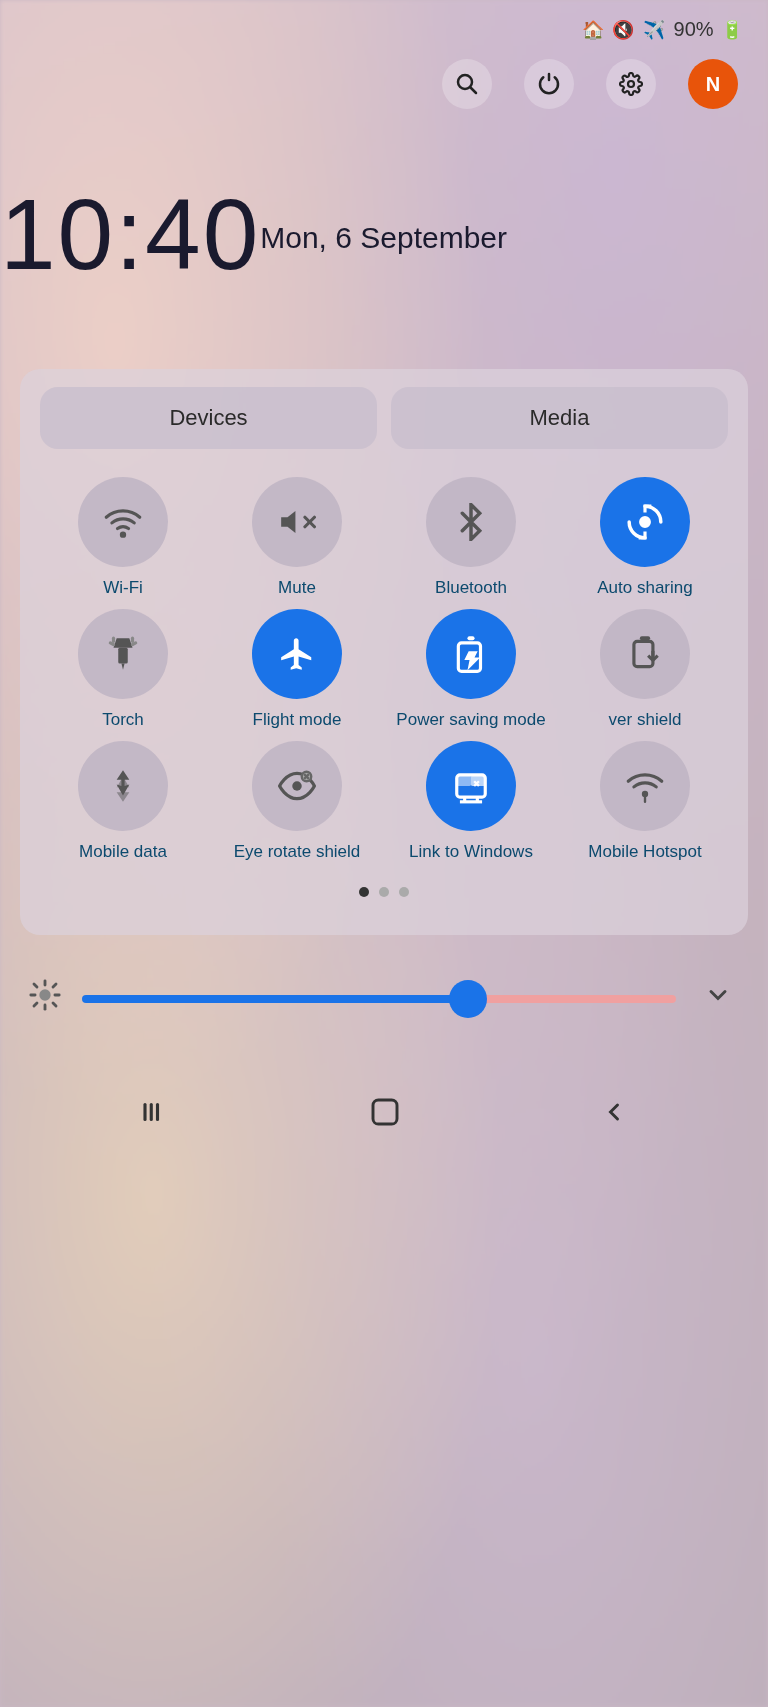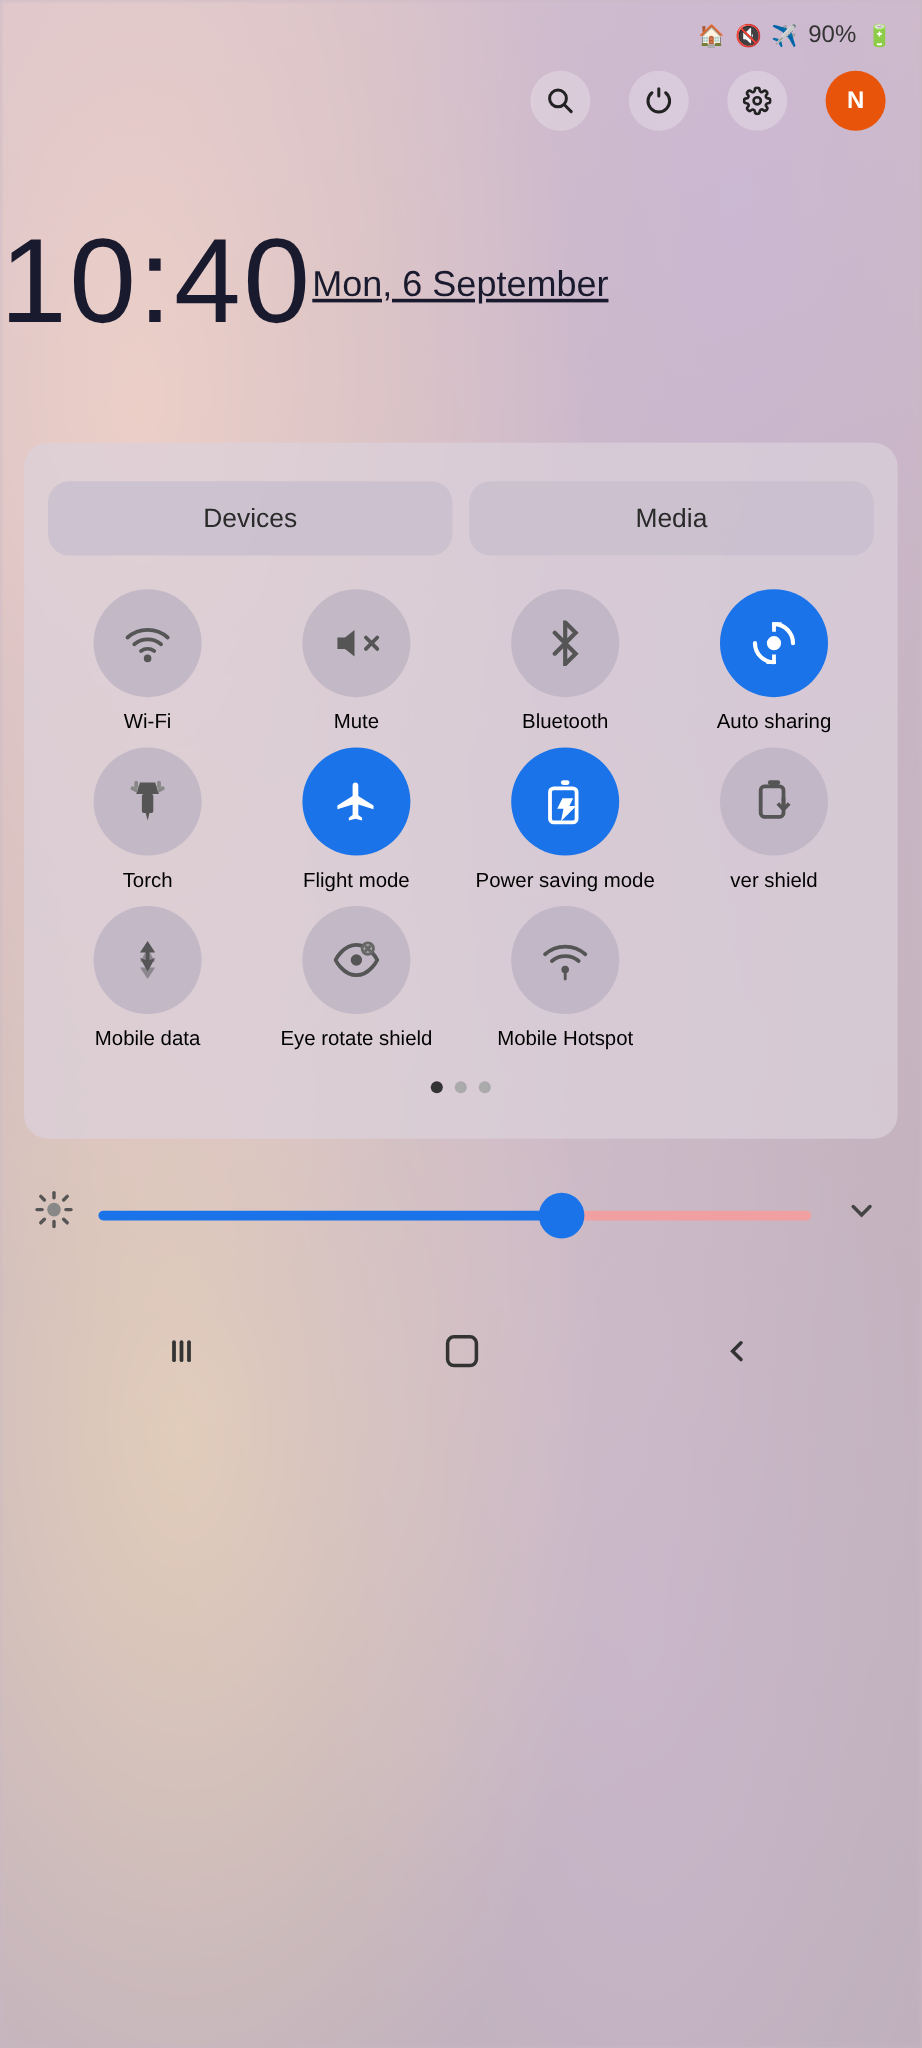--- a/index.html
+++ b/index.html
@@ -101,31 +101,30 @@
       font-weight: 200;
       color: #1a1a2e;
       letter-spacing: 2px;
       line-height: 1.1;
     }
     .clock-date {
       font-size: 30px;
       color: #1a1a2e;
       font-weight: 400;
       margin-top: 8px;
-      text-decoration: underline;
     }
 
     
     .quick-panel {
       position: relative;
       z-index: 10;
       margin: 0 20px;
       background: rgba(220, 210, 220, 0.7);
       border-radius: 20px;
-      padding: 32px 20px 28px;
+      padding: 18px 20px 28px;
     }
 
     
     .tab-row {
       display: flex;
       gap: 14px;
       margin-bottom: 28px;
     }
     .tab-btn {
       flex: 1;
@@ -167,21 +166,21 @@
     .toggle-circle.inactive {
       background: rgba(190,180,195,0.85);
       color: #444;
     }
     .toggle-circle.active {
       background: #1a73e8;
       color: white;
     }
     .toggle-label {
       font-size: 17px;
-      color: #000000;
+      color: #0c4a6e;
       text-align: center;
       line-height: 1.3;
       font-weight: 400;
     }
 
     
     .page-dots {
       display: flex;
       justify-content: center;
       gap: 10px;
@@ -412,20 +411,34 @@
           <circle cx="12" cy="12" r="3" fill="#555" stroke="none"></circle>
           <path d="M1 12s4-8 11-8 11 8 11 8-4 8-11 8-11-8-11-8z" fill="none" stroke="#555" stroke-width="2"></path>
           <circle cx="18" cy="6" r="3" fill="#aaa" stroke="#666" stroke-width="1.5"></circle>
           <line x1="16.5" y1="4.5" x2="19.5" y2="7.5" stroke="#666" stroke-width="1.5"></line>
           <line x1="19.5" y1="4.5" x2="16.5" y2="7.5" stroke="#666" stroke-width="1.5"></line>
         </svg>
       </div>
       <span class="toggle-label">Eye rotate shield</span>
     </div>
 
+    <div class="toggle-item">
+      <div class="toggle-circle active">
+        <svg width="38" height="38" viewBox="0 0 24 24" fill="white">
+          <rect x="3" y="5" width="18" height="14" rx="2" fill="none" stroke="white" stroke-width="2"></rect>
+          <rect x="3" y="5" width="9" height="7" rx="1" fill="white" opacity="0.5"></rect>
+          <rect x="12" y="5" width="9" height="7" rx="1" fill="white" opacity="0.7"></rect>
+          <line x1="8" y1="19" x2="8" y2="22" stroke="white" stroke-width="2"></line>
+          <line x1="16" y1="19" x2="16" y2="22" stroke="white" stroke-width="2"></line>
+          <line x1="5" y1="22" x2="19" y2="22" stroke="white" stroke-width="2"></line>
+          <path d="M14 9 l3 3 m0-3 l-3 3" stroke="white" stroke-width="1.5" fill="none"></path>
+        </svg>
+      </div>
+      <span class="toggle-label">Link to Windows</span>
+    </div>
 
     <div class="toggle-item">
       <div class="toggle-circle inactive">
         <svg width="38" height="38" viewBox="0 0 24 24" fill="none" stroke="#555" stroke-width="2" stroke-linecap="round">
           <path d="M5 12.55a11 11 0 0 1 14.08 0"></path>
           <path d="M1.42 9a16 16 0 0 1 21.16 0"></path>
           <circle cx="12" cy="17" r="1" fill="#555"></circle>
           <line x1="12" y1="17" x2="12" y2="22" stroke="#555" stroke-width="1.5"></line>
         </svg>
       </div>

